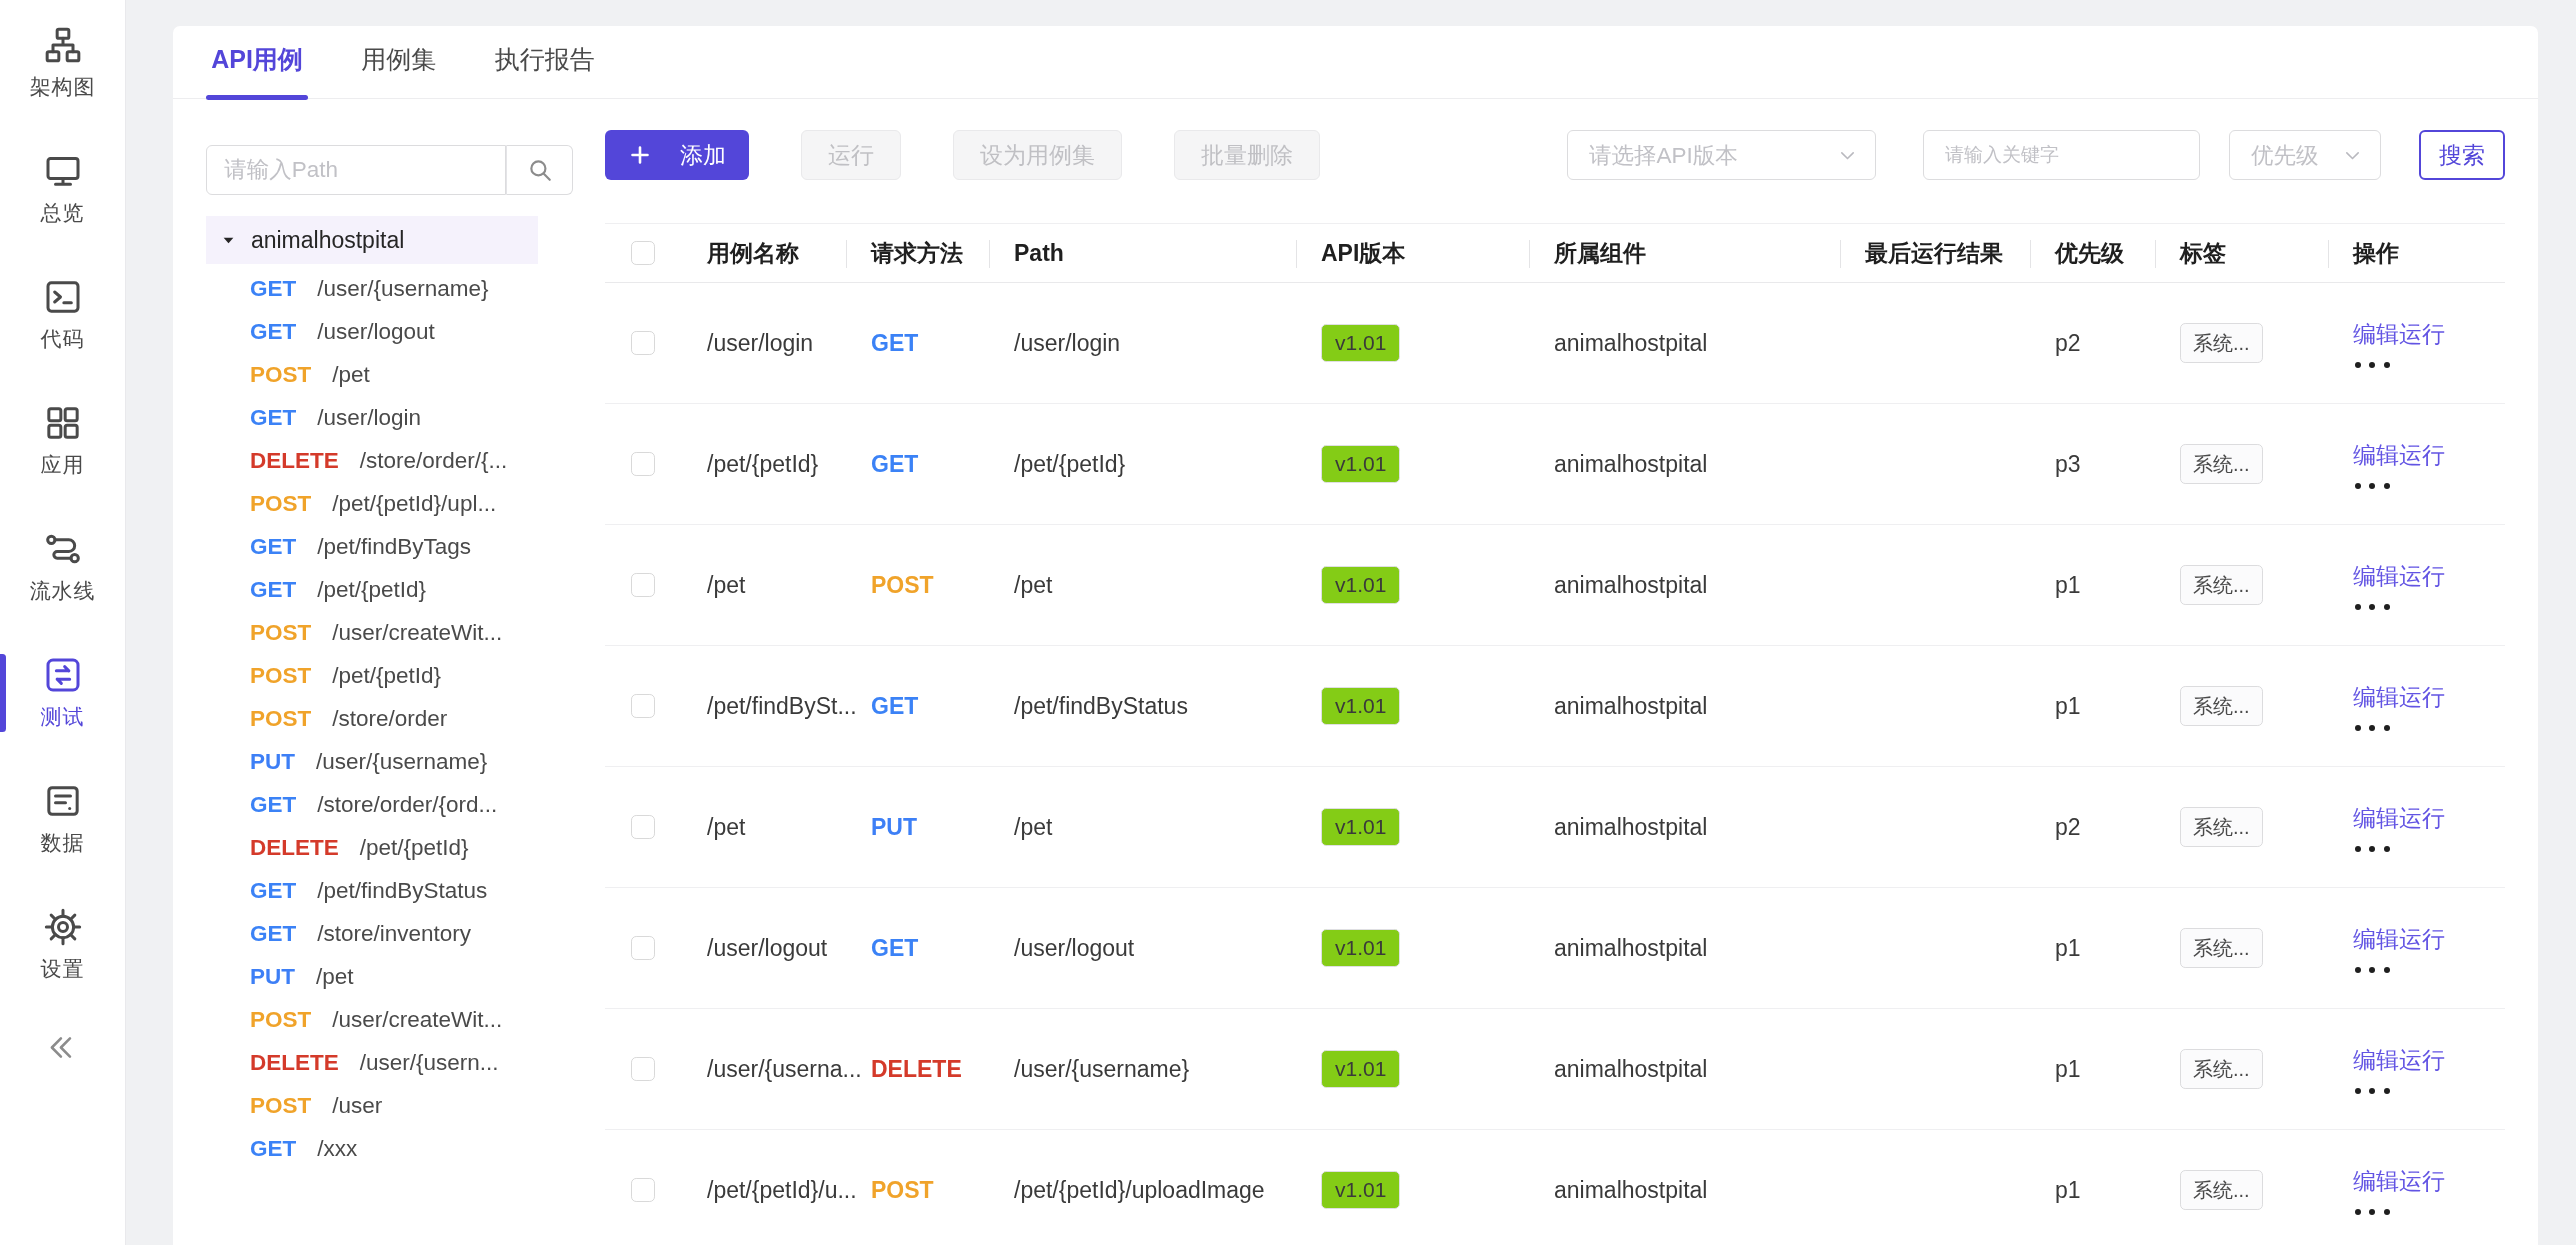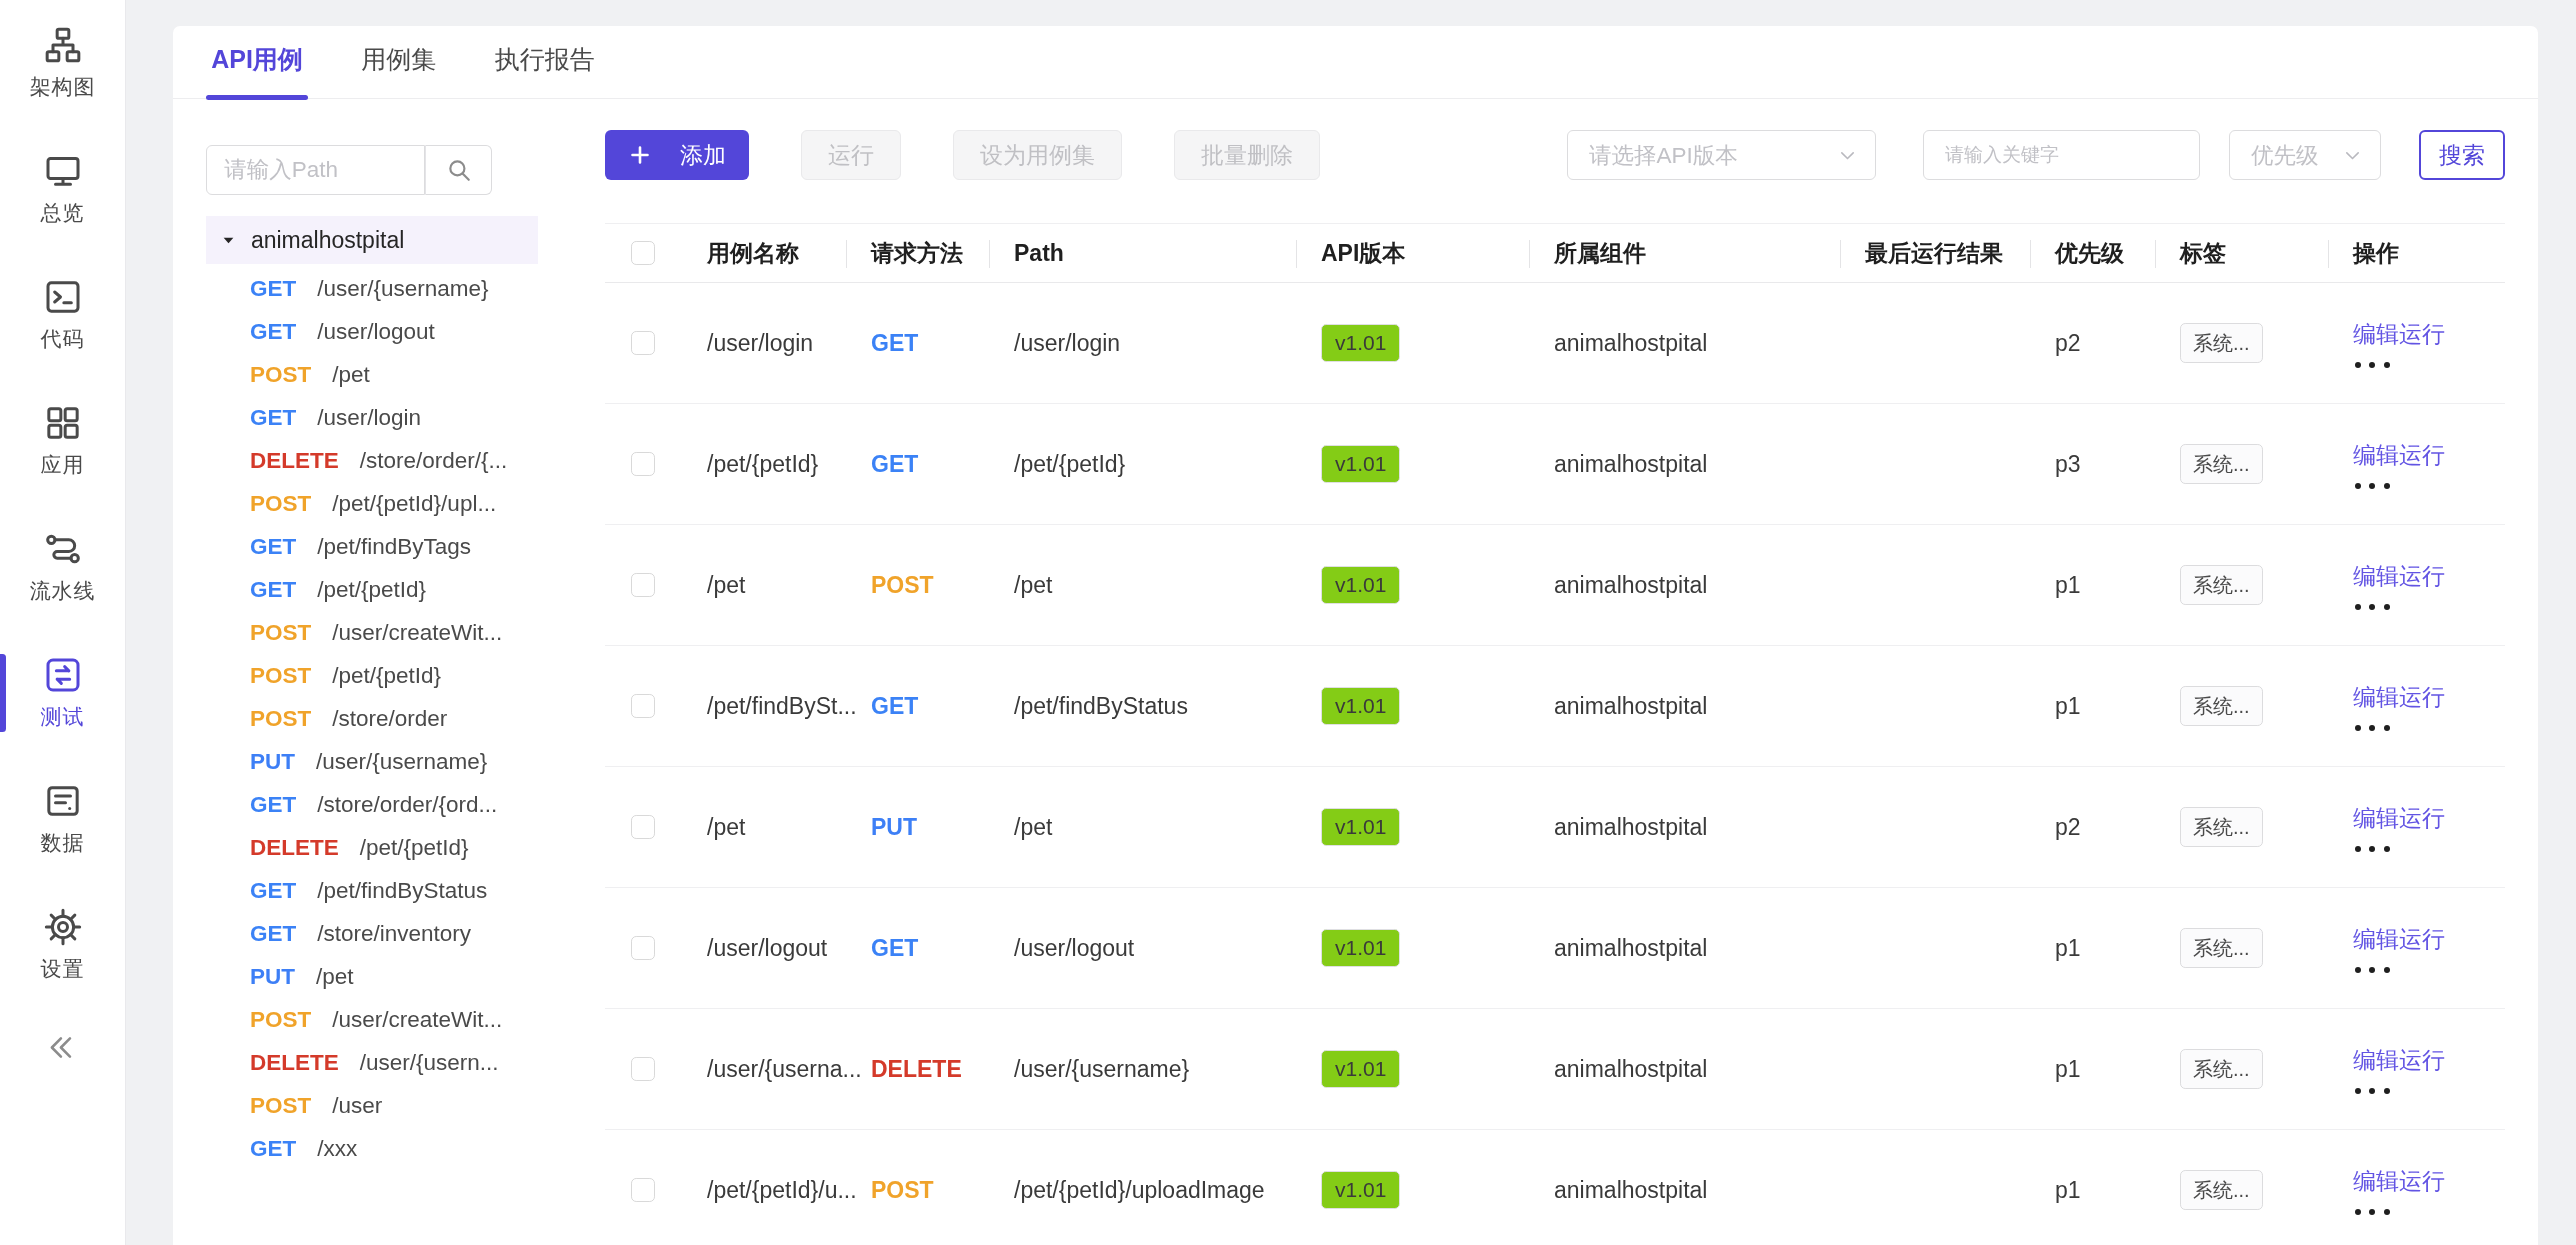--- a/index.html
+++ b/index.html
@@ -52,21 +52,21 @@
   .tab.active { color:#5346d9; font-weight:bold; }
   .tab.active::after {
     content:""; position:absolute; left:0; right:0; bottom:-1.7px; height:4.3px;
     background:#5346d9; border-radius:2.6px;
   }
 
   
   .tree-panel { position:absolute; left:33px; top:119px; width:371px; }
   .search-row { display:flex; }
   .search-input {
-    width:219px; height:50px; border:1.7px solid #dcdcde; border-radius:6px 0 0 6px;
+    width:300px; height:50px; border:1.7px solid #dcdcde; border-radius:6px 0 0 6px;
     font-size:22.5px; padding:0 17.3px; color:#333; outline:none;
     font-family:inherit; background:#fff;
   }
   input::placeholder { color:#c1c1c6; }
   .search-btn {
     width:67px; height:50px; border:1.7px solid #dcdcde; border-left:0.9px solid #e4e4e7;
     border-radius:0 6px 6px 0; background:#fff; color:#8c8c8c;
     display:flex; align-items:center; justify-content:center; cursor:pointer;
   }
   .search-btn svg { width:26px; height:26px; stroke:currentColor; fill:none; stroke-width:2; stroke-linecap:round; }

